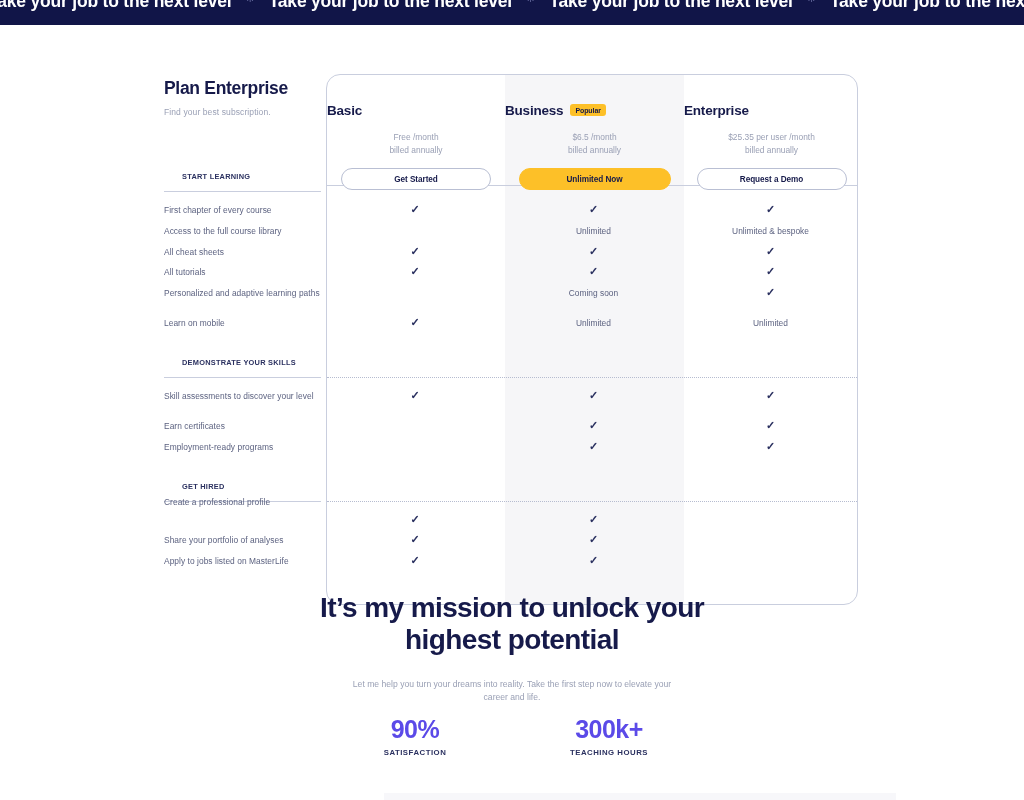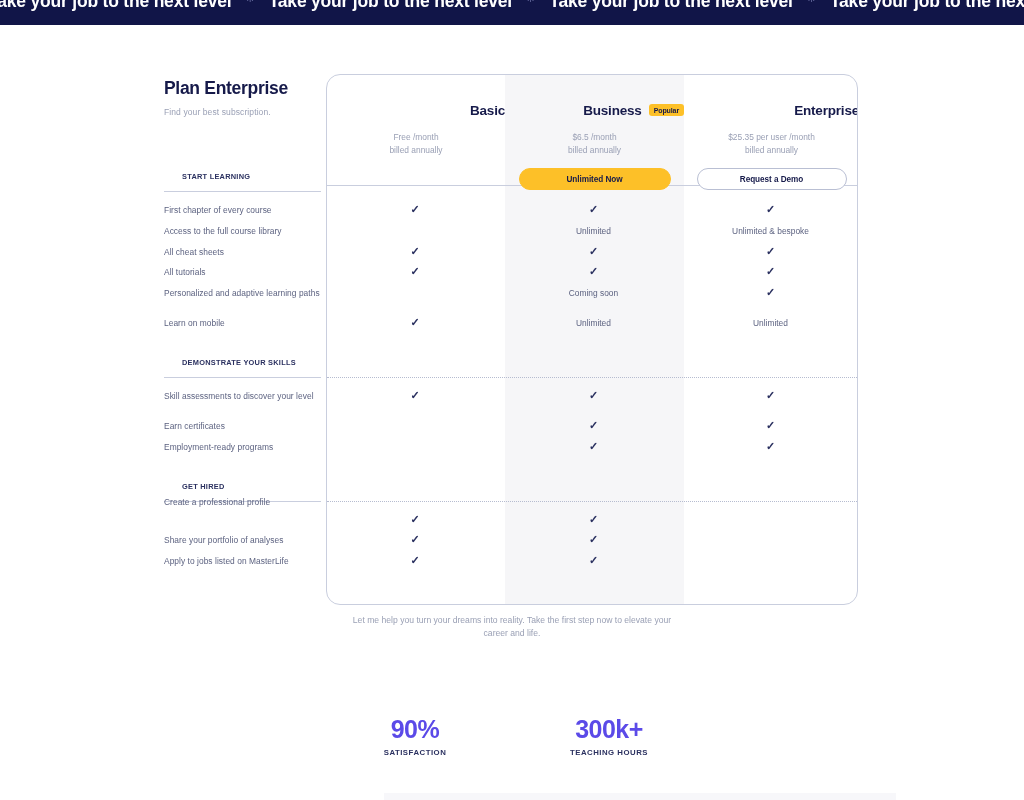--- a/index.html
+++ b/index.html
@@ -110,21 +110,21 @@
     text-align: center;
   }
   .plan-col.c0 { left: 0px; }
   .plan-col.c1 { left: 178px; width: 179px; }
   .plan-col.c2 { left: 357px; width: 175px; }
 
   .plan-name-row {
     margin-top: 26px;
     display: flex;
     align-items: center;
-    justify-content: flex-end;
+    justify-content: flex-start;
     gap: 7px;
     height: 18px;
   }
   .plan-name {
     font-size: 13.5px;
     font-weight: bold;
     color: #161a4a;
     letter-spacing: -0.2px;
   }
   .badge-popular {
@@ -303,20 +303,21 @@
     <div class="card-divider"></div>
 
     <div class="plan-col c0">
       <div class="plan-name-row">
         <span class="plan-name">Basic</span>
       </div>
       <div class="plan-price">
         <div>Free /month</div>
         <div>billed annually</div>
       </div>
+      <div class="plan-btn">Get Started</div>
     </div>
 
     <div class="plan-col c1">
       <div class="plan-name-row">
         <span class="plan-name">Business</span>
         <span class="badge-popular">Popular</span>
       </div>
       <div class="plan-price">
         <div>$6.5 /month</div>
         <div>billed annually</div>
@@ -383,20 +384,21 @@
       <div class="flabel" style="top: 475.4px;">Share your portfolio of analyses</div>
       <div class="cell c0" style="top: 474.4px;"><span class="check">✓</span></div>
       <div class="cell c1" style="top: 474.4px;"><span class="check">✓</span></div>
       <div class="flabel" style="top: 496.2px;">Apply to jobs listed on MasterLife</div>
       <div class="cell c0" style="top: 495.2px;"><span class="check">✓</span></div>
       <div class="cell c1" style="top: 495.2px;"><span class="check">✓</span></div>
     </div>
 </div>
 
 <div class="mission">
+  <div class="mission-title">It’s my mission to unlock your highest potential</div>
   <div class="mission-desc">Let me help you turn your dreams into reality. Take the first step now to elevate your career and life.</div>
 </div>
 
 <div class="stats">
     <div class="stat">
       <div class="stat-value">90%</div>
       <div class="stat-label">SATISFACTION</div>
     </div>
     <div class="stat">
       <div class="stat-value">300k+</div>

